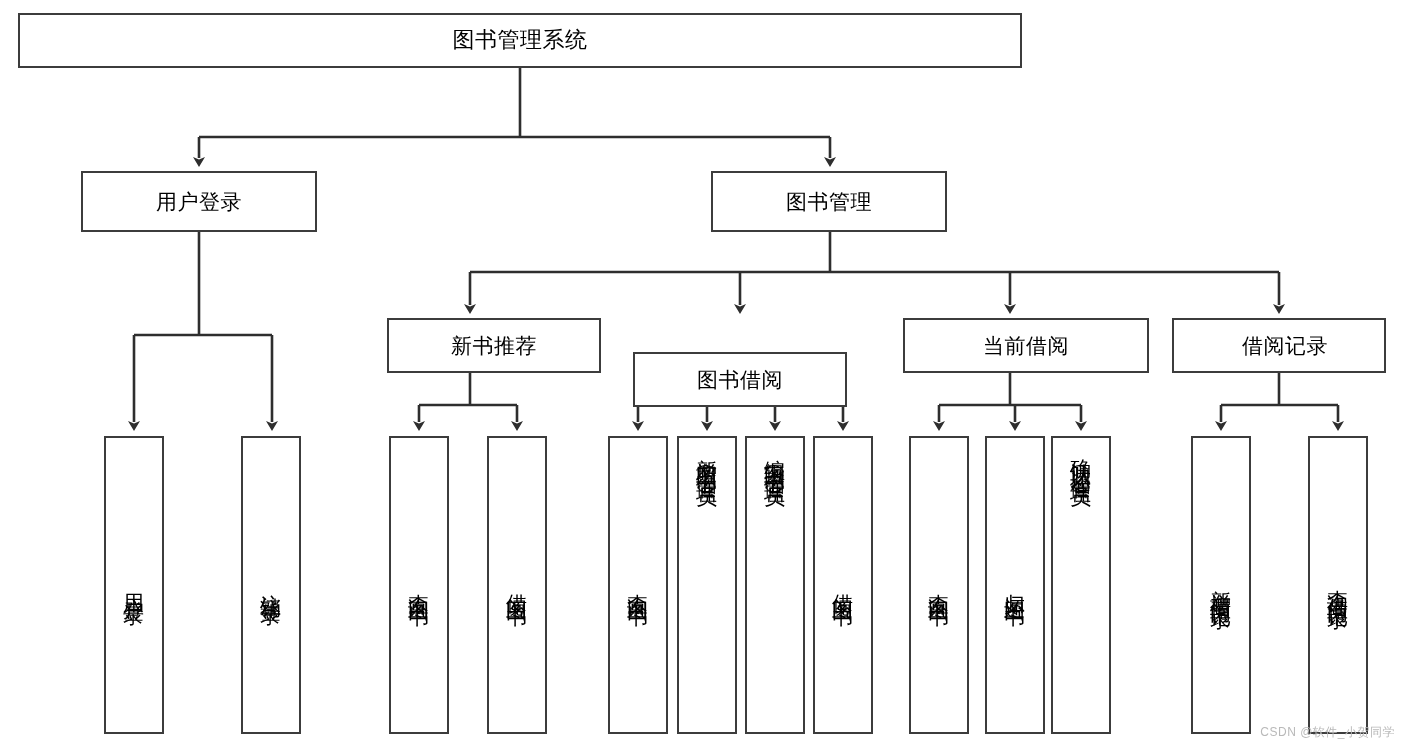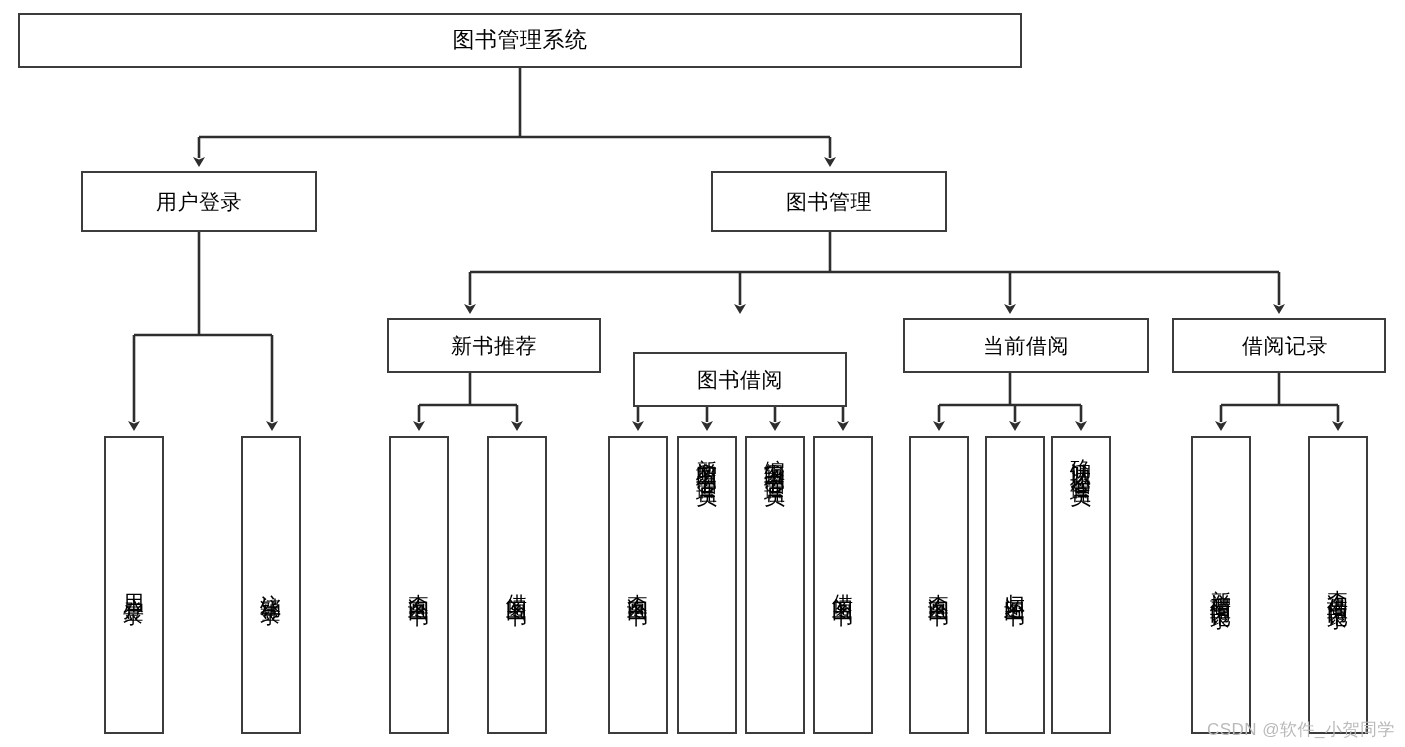--- a/index.html
+++ b/index.html
@@ -58,21 +58,21 @@
     white-space: nowrap;
   }
   .node-v.center-text {
     align-items: center;
     padding-top: 0;
   }
   .watermark {
     position: absolute;
     right: 10px;
     bottom: 6px;
-    font-size: 17px;
+    font-size: 12px;
     color: #b9b9b9;
     z-index: 5;
     white-space: nowrap;
     letter-spacing: 0.5px;
   }
 </style>
 </head>
 <body>
 
 <div id="canvas">

